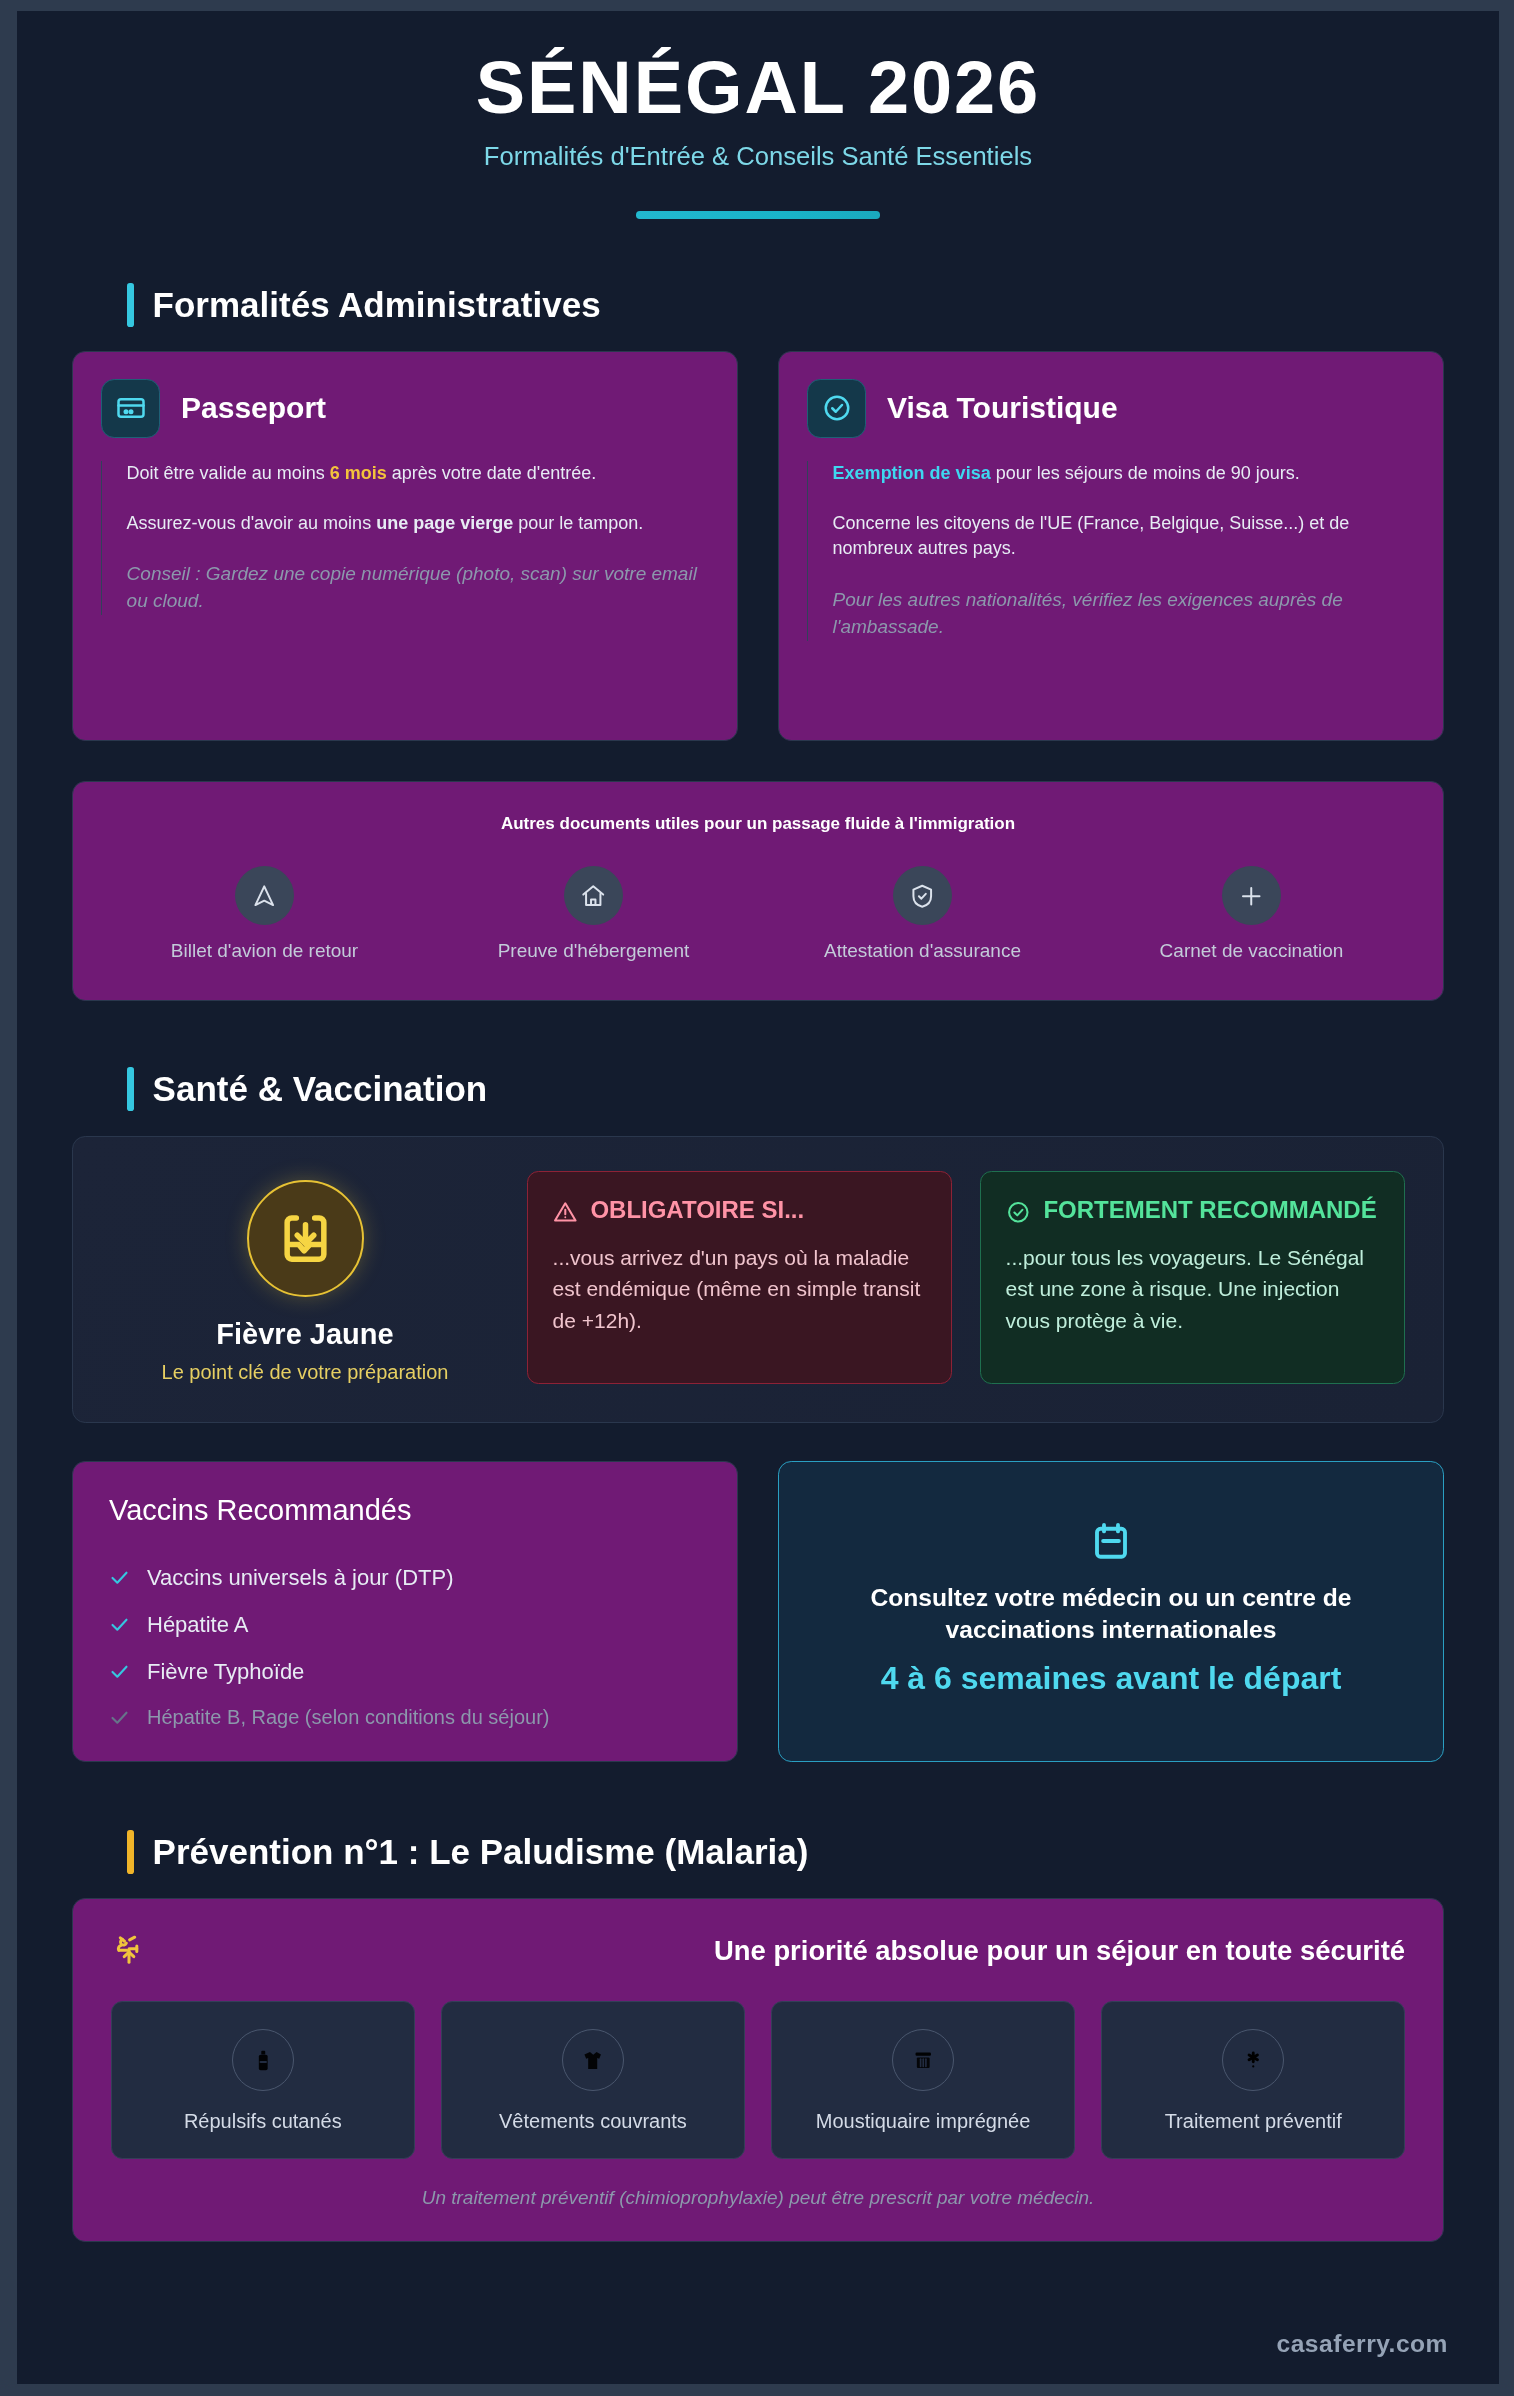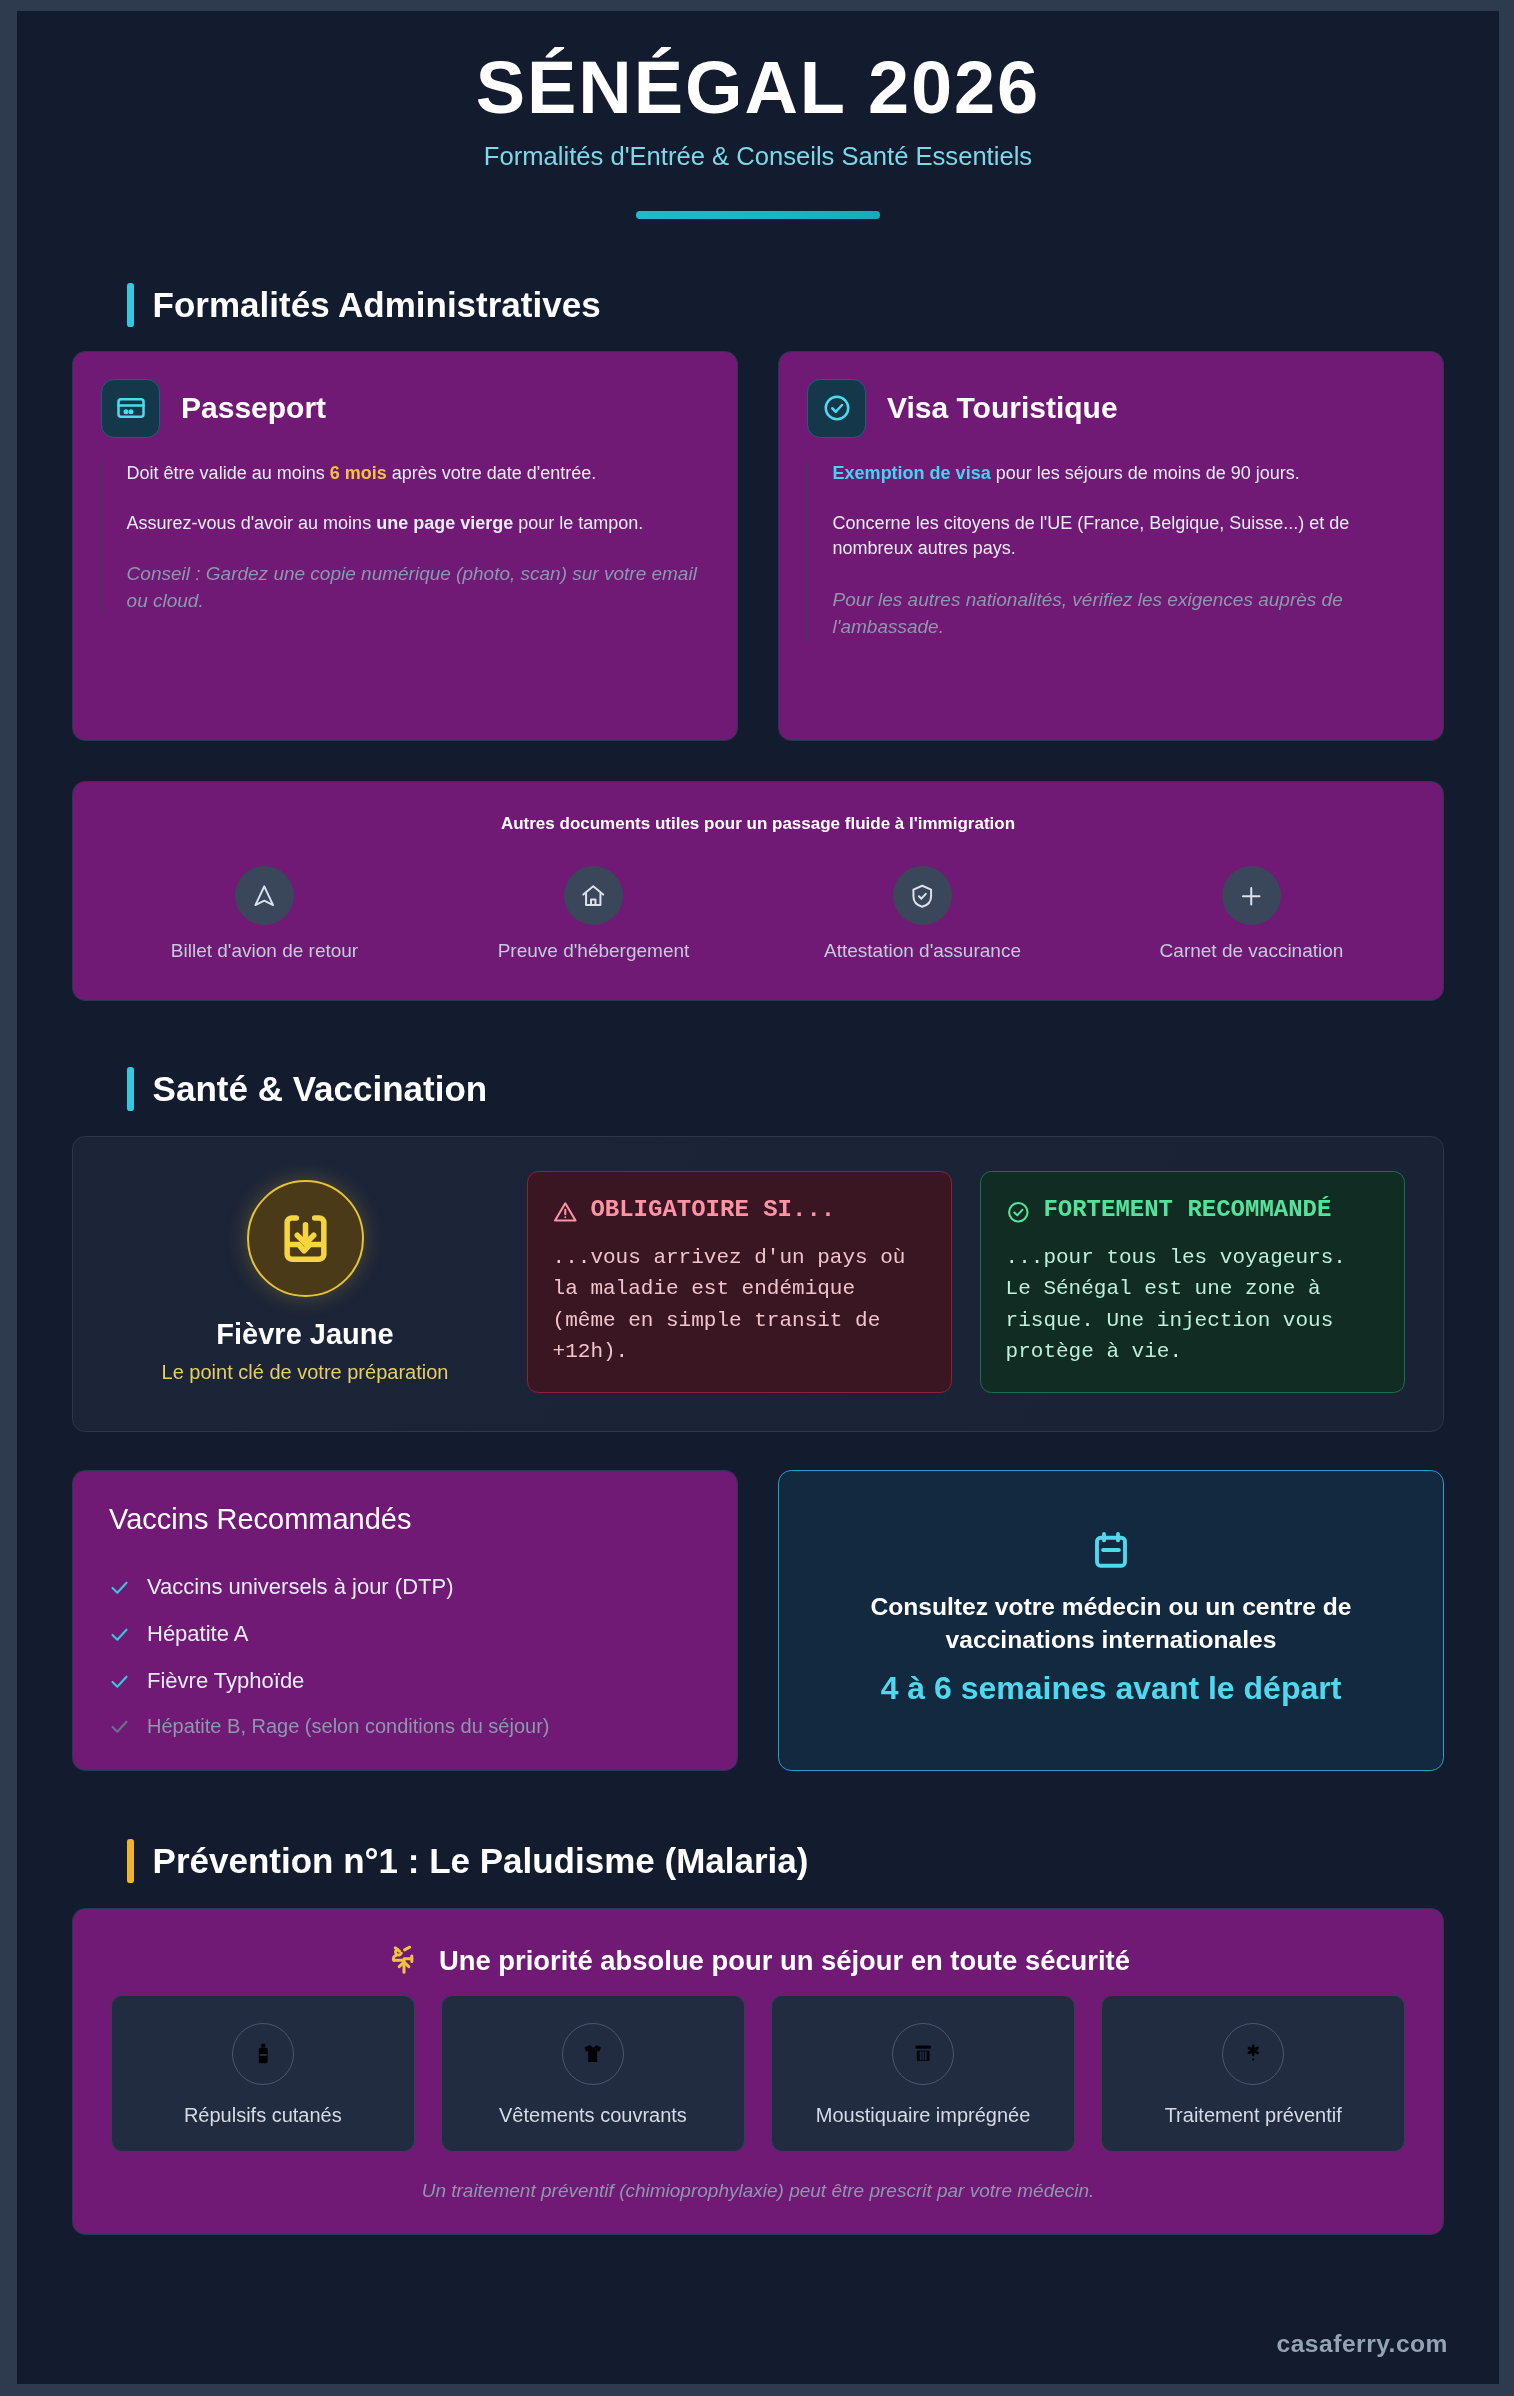--- a/index.html
+++ b/index.html
@@ -154,21 +154,20 @@
     box-shadow: 0 0 21px rgba(231,194,52,.28);
   }
   .fever-circle svg { width: 55px; height: 55px; stroke: #f6d543; fill: none; stroke-width: 2.4; stroke-linecap: round; stroke-linejoin: round; }
   .fever-name { font-size: 29px; font-weight: 700; color: #ffffff; margin-bottom: 9.5px; }
   .fever-sub { font-size: 20px; color: #e6cf62; }
 
   .alert {
     border-radius: 11.4px;
     padding: 24.6px 24.6px 24.6px;
     border: 0.9px solid transparent;
-    font-family: Liberation Mono, monospace;
   }
   .alert.red   { background: #3a1622; border-color: #8d2236; }
   .alert.green { background: #112d23; border-color: #1f6f4f; }
   .alert-head {
     display: flex; align-items: flex-start; gap: 13.2px;
     font-size: 24px; font-weight: 700; line-height: 1.18;
     margin-bottom: 17px;
   }
   .alert.red   .alert-head { color: #ff93a6; }
   .alert.green .alert-head { color: #54e39b; }
@@ -203,22 +202,22 @@
     display: flex; flex-direction: column; justify-content: center;
   }
   .consult-card .cal-icon { margin-bottom: 17px; }
   .consult-card .cal-icon svg { width: 42px; height: 42px; stroke: #4fd9ef; fill: none; stroke-width: 2.2; stroke-linecap: round; stroke-linejoin: round; }
   .consult-lead { font-size: 24.6px; font-weight: 700; color: #ffffff; line-height: 1.32; }
   .consult-strong { margin-top: 11.4px; font-size: 32px; font-weight: 700; color: #4fd9ef; line-height: 1.28; }
 
   
   .mal-panel { padding: 34px 38px 32px; }
   .mal-head {
-    display: flex; align-items: center; justify-content: center; gap: 17px;
-    margin-bottom: 16px;
+    display: flex; align-items: center; justify-content: space-between; gap: 17px;
+    margin-bottom: 32px;
   }
   .mal-head svg { width: 36px; height: 36px; stroke: #f0c53c; fill: none; stroke-width: 2; stroke-linecap: round; stroke-linejoin: round; }
   .mal-head h3 { font-size: 27.4px; font-weight: 700; color: #ffffff; }
   .mal-grid { display: grid; grid-template-columns: repeat(4, 1fr); gap: 26.5px; }
   .mal-card {
     background: #222c41;
     border: 0.9px solid #333f57;
     border-radius: 11.4px;
     padding: 26.5px 11.4px 24.6px;
     text-align: center;

